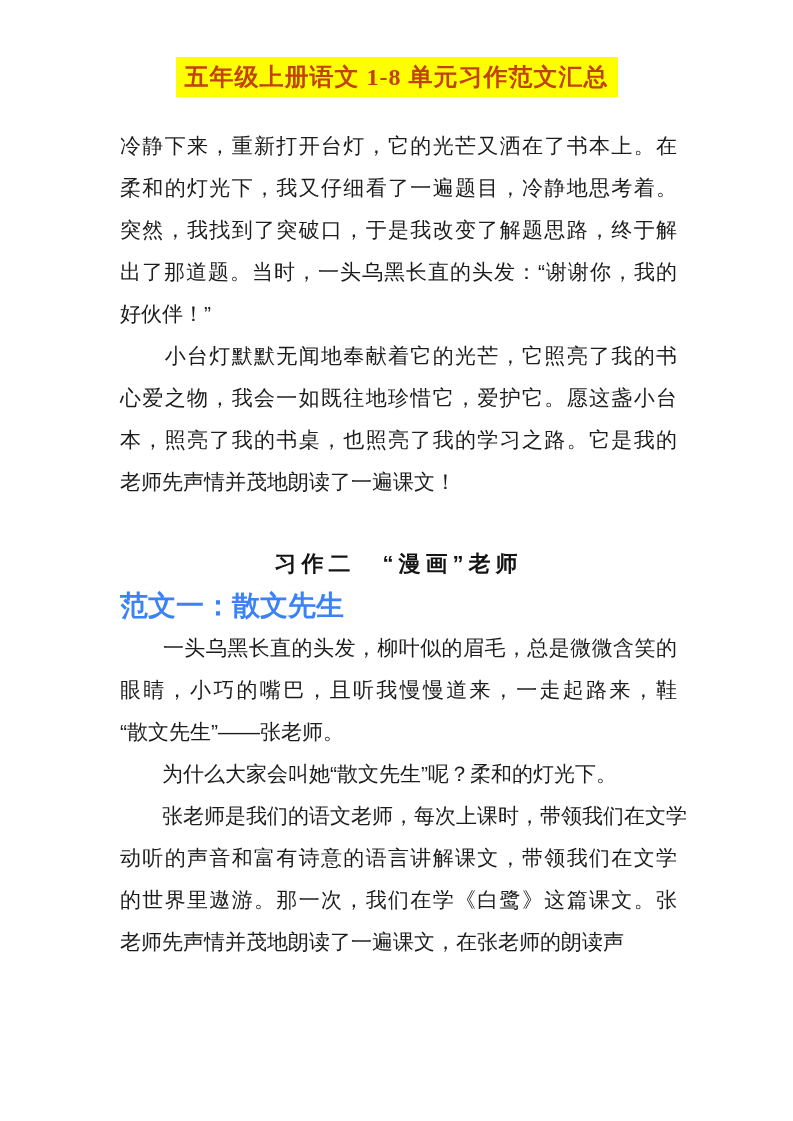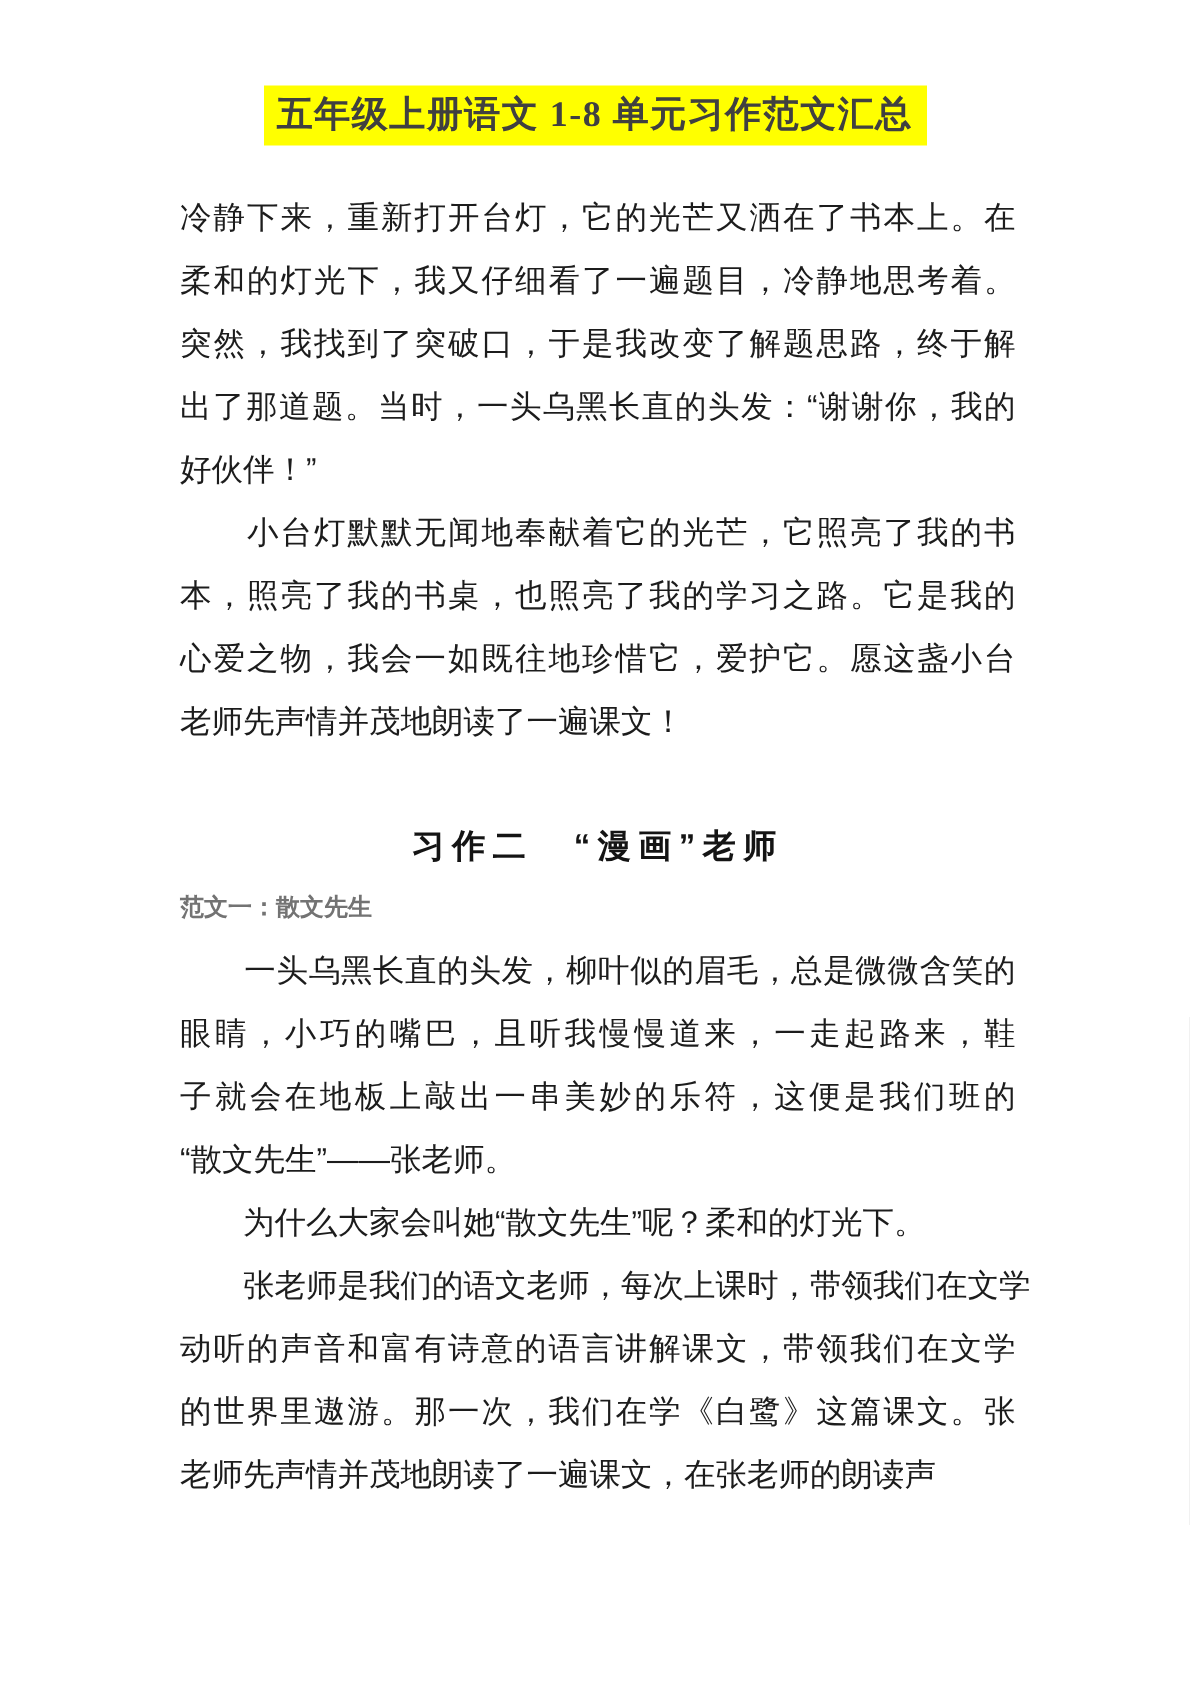--- a/index.html
+++ b/index.html
@@ -13,21 +13,21 @@
     font-family: "Liberation Sans", sans-serif;
     color: #1c1c1c;
   }
   .title-row {
     padding-top: 57px;
     text-align: center;
   }
   .title-hl {
     display: inline-block;
     background: #ffff00;
-    color: #404040;
+    color: #c2410c;
     font-family: "Liberation Serif", serif;
     font-weight: 600;
     font-size: 24px;
     line-height: 40px;
     padding: 0 9px;
     letter-spacing: 1px;
     white-space: nowrap;
   }
   .body-text {
     width: 557px;
@@ -49,24 +49,23 @@
     margin-top: 40px;
     text-align: center;
     font-weight: 700;
     font-size: 22px;
     line-height: 42px;
     letter-spacing: 5px;
     color: #141414;
   }
   .subheading {
     font-weight: 700;
-    font-size: 16px;
+    font-size: 28px;
     line-height: 42px;
-    color: #737373;
-    font-family: Liberation Mono, monospace;
+    color: #3b82f6;
   }
 </style>
 </head>
 <body>
 
 <div class="doc">
 
   <div class="title-row">
     <span class="title-hl">五年级上册语文 1-8 单元习作范文汇总</span>
   </div>
@@ -76,33 +75,32 @@
     <div class="para">
       <div class="line">冷静下来，重新打开台灯，它的光芒又洒在了书本上。在</div>
       <div class="line">柔和的灯光下，我又仔细看了一遍题目，冷静地思考着。</div>
       <div class="line">突然，我找到了突破口，于是我改变了解题思路，终于解</div>
       <div class="line">出了那道题。当时，一头乌黑长直的头发：“谢谢你，我的</div>
       <div class="line end">好伙伴！”</div>
     </div>
 
     <div class="para">
       <div class="line">　　小台灯默默无闻地奉献着它的光芒，它照亮了我的书</div>
+      <div class="line">心爱之物，我会一如既往地珍惜它，爱护它。愿这盏小台</div>
       <div class="line">本，照亮了我的书桌，也照亮了我的学习之路。它是我的</div>
-      <div class="line">心爱之物，我会一如既往地珍惜它，爱护它。愿这盏小台</div>
       <div class="line end">老师先声情并茂地朗读了一遍课文！</div>
     </div>
 
     <div class="heading2">习作二　“漫画”老师</div>
 
     <div class="subheading">范文一：散文先生</div>
 
     <div class="para">
       <div class="line">　　一头乌黑长直的头发，柳叶似的眉毛，总是微微含笑的</div>
       <div class="line">眼睛，小巧的嘴巴，且听我慢慢道来，一走起路来，鞋</div>
-      <div class="line">子就会在地板上敲出一串美妙的乐符，这便是我们班的</div>
       <div class="line end">“散文先生”——张老师。</div>
     </div>
 
     <div class="para">
       <div class="line end">　　为什么大家会叫她“散文先生”呢？柔和的灯光下。</div>
     </div>
 
     <div class="para">
       <div class="line">　　张老师是我们的语文老师，每次上课时，带领我们在文学</div>
       <div class="line">动听的声音和富有诗意的语言讲解课文，带领我们在文学</div>

